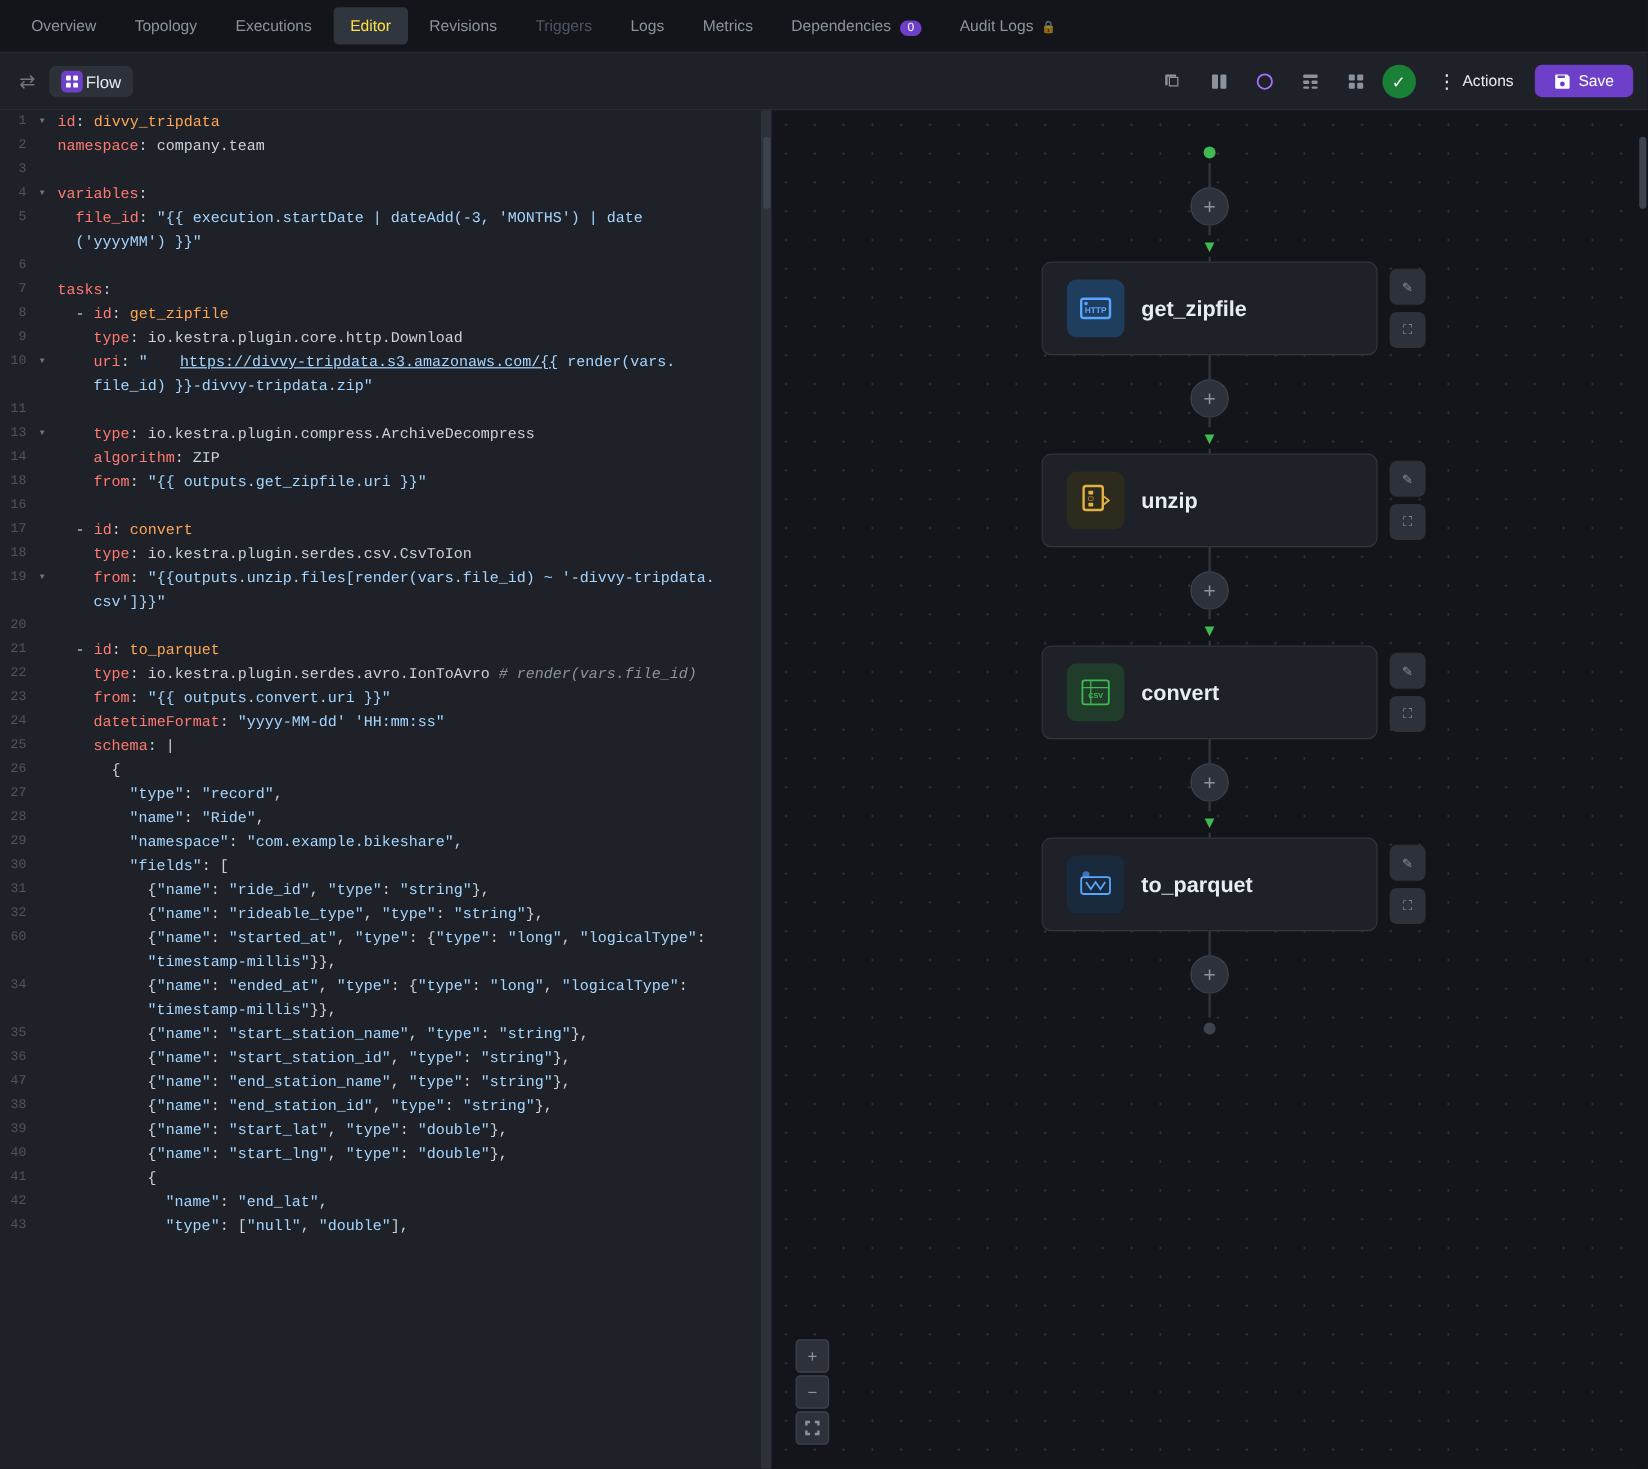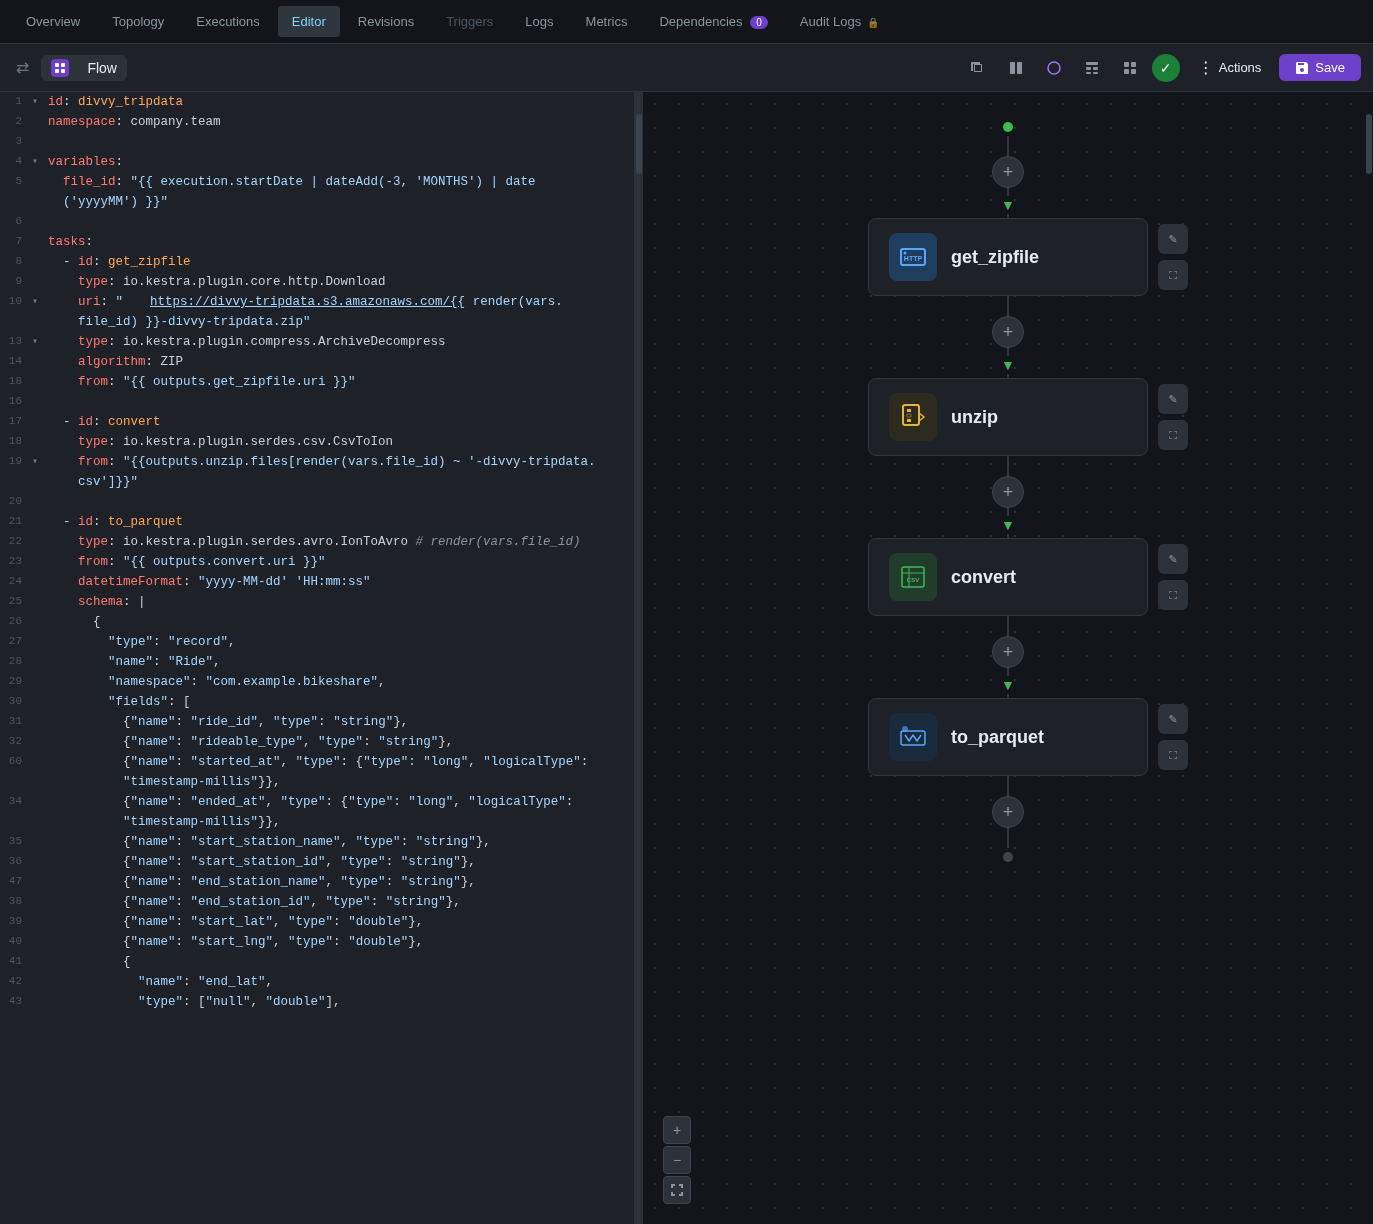--- a/index.html
+++ b/index.html
@@ -26,21 +26,21 @@
       color: #8b949e;
       padding: 8px 14px;
       cursor: pointer;
       border-radius: 4px;
       font-size: 13px;
       white-space: nowrap;
       position: relative;
     }
     .nav-tab.active {
       background: #30363d;
-      color: #7dd3fc;
+      color: #fde047;
     }
     .nav-tab .badge {
       background: #6e40c9;
       color: white;
       border-radius: 10px;
       padding: 1px 6px;
       font-size: 10px;
       margin-left: 4px;
     }
     .nav-tab .lock-icon {
@@ -66,21 +66,21 @@
       flex: 1;
     }
     .toolbar-right {
       display: flex;
       align-items: center;
       gap: 6px;
     }
     .flow-breadcrumb {
       display: flex;
       align-items: center;
-      gap: 18px;
+      gap: 2px;
       background: #2d3139;
       border-radius: 6px;
       padding: 4px 10px;
       cursor: pointer;
       justify-content: center;
     }
     .flow-icon {
       width: 18px;
       height: 18px;
       background: #6e40c9;
@@ -522,20 +522,25 @@
       <span class="line-arrow">▾</span>
       <span class="line-content">    <span class="k-key">uri</span>: <span class="k-string">"<span class="k-link">https://divvy-tripdata.s3.amazonaws.com/{{</span> render(vars.</span></span>
     </div>
 
     <div class="code-line">
       <span class="line-num"></span>
       <span class="line-arrow"></span>
       <span class="line-content">    <span class="k-string">file_id) }}-divvy-tripdata.zip"</span></span>
     </div>
 
+    <div class="code-line">
+      <span class="line-num">11</span>
+      <span class="line-arrow"></span>
+      <span class="line-content"></span>
+    </div>
 
 
     <div class="code-line">
       <span class="line-num">13</span>
       <span class="line-arrow">▾</span>
       <span class="line-content">    <span class="k-key">type</span>: io.kestra.plugin.compress.ArchiveDecompress</span>
     </div>
 
     <div class="code-line">
       <span class="line-num">14</span>

